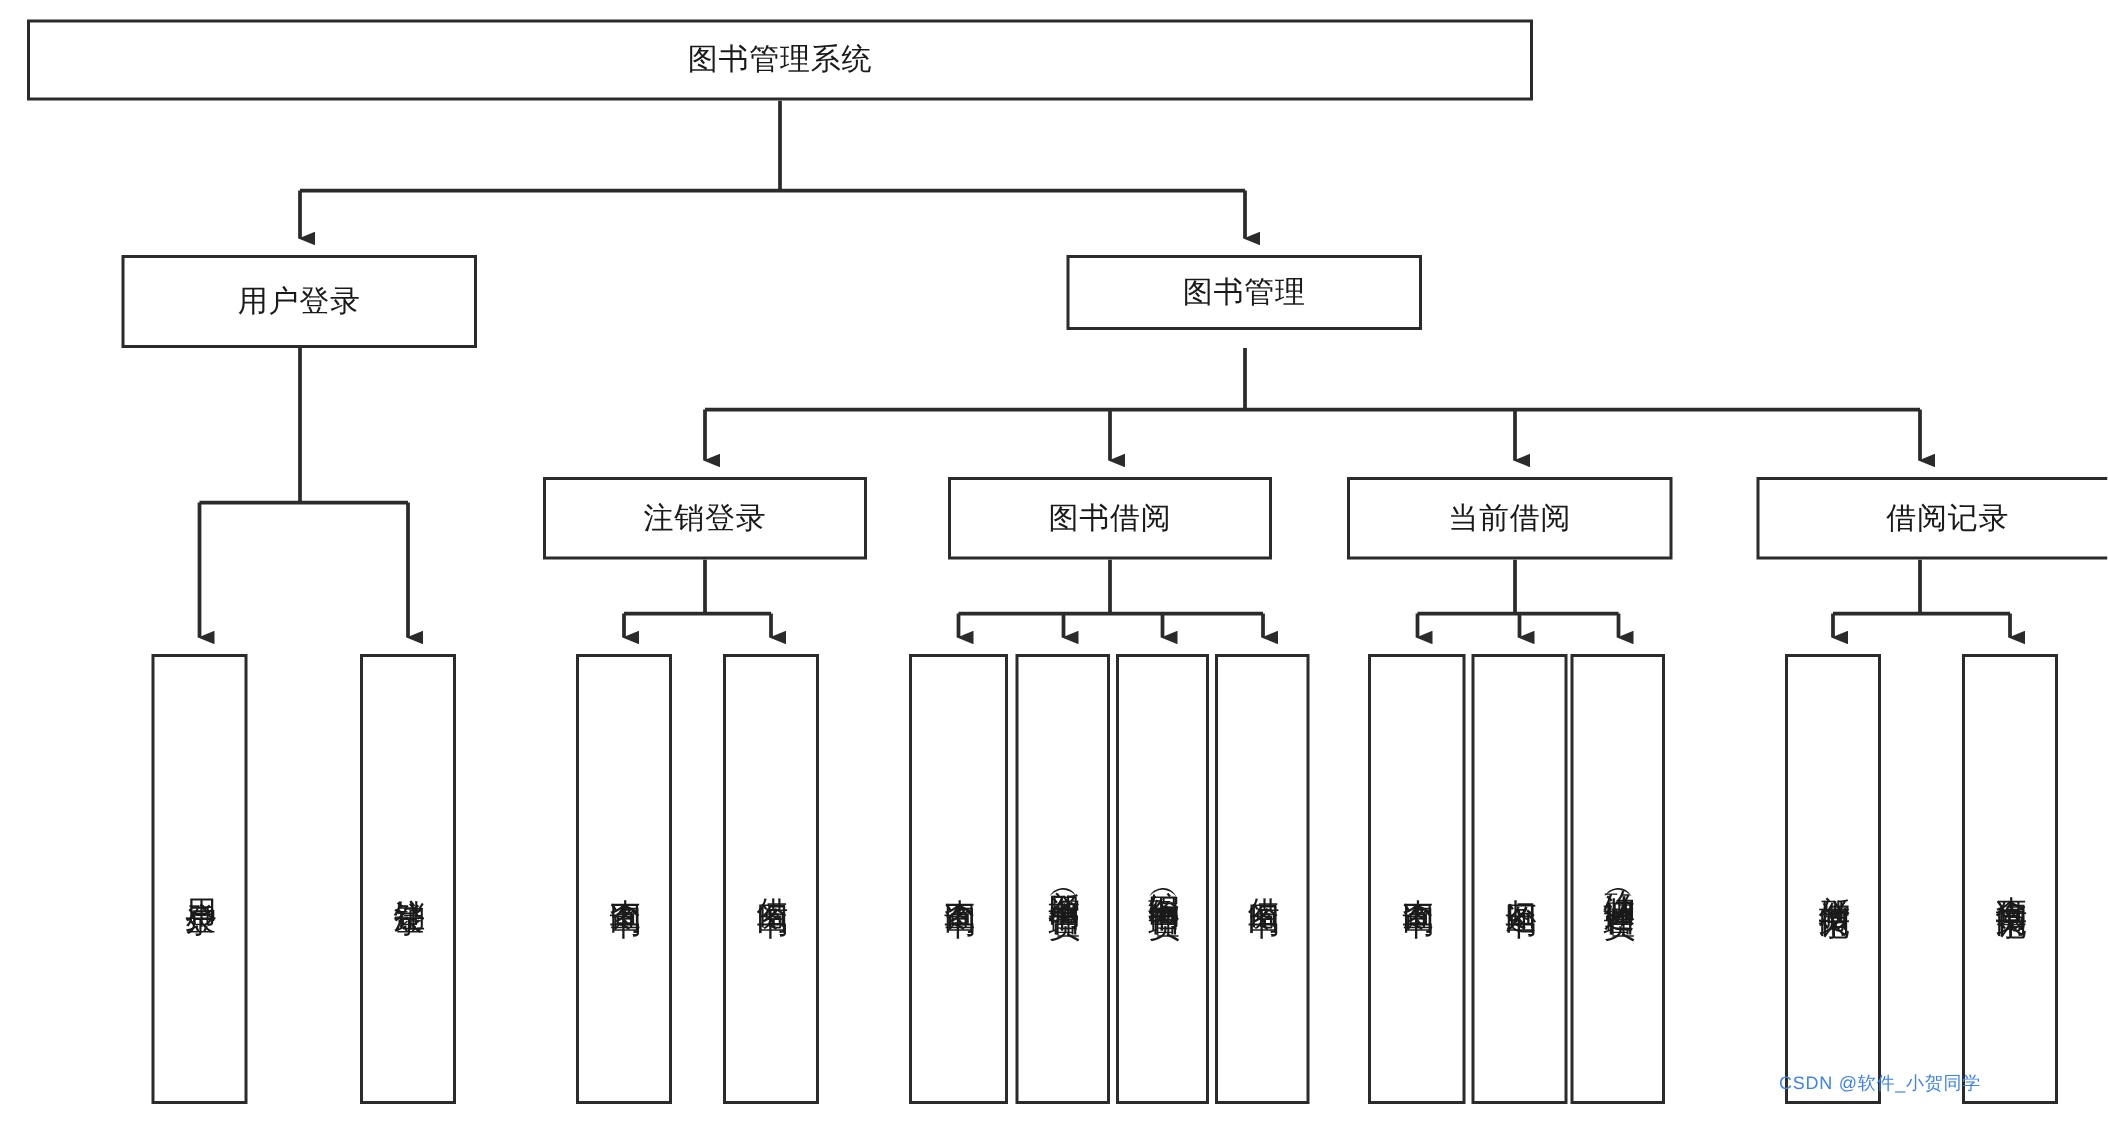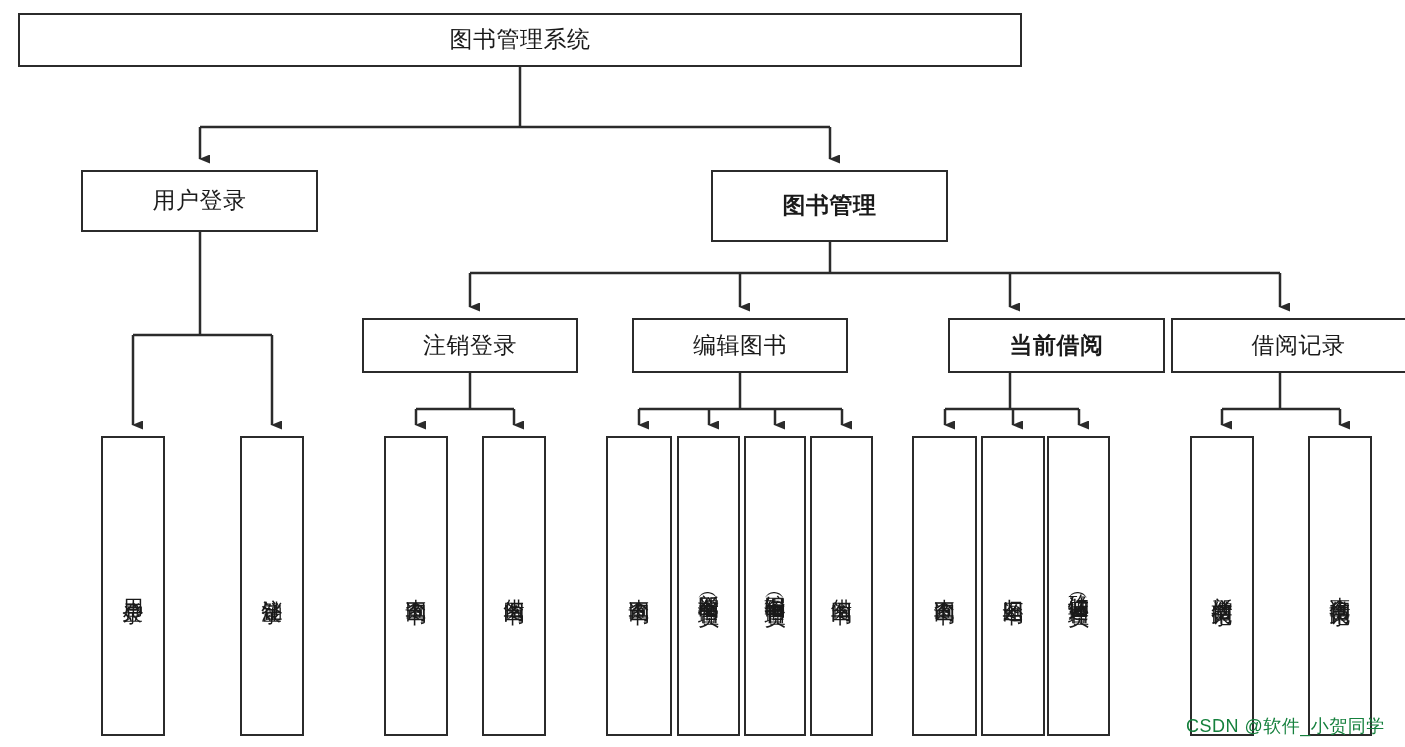--- a/index.html
+++ b/index.html
@@ -29,21 +29,21 @@
     position: absolute;
     box-sizing: border-box;
     border: 2px solid #2b2b2b;
     background: #ffffff;
     display: flex;
     align-items: center;
     justify-content: center;
     color: #1a1a1a;
   }
   .node.horiz {
-    font-size: 23px;
+    font-size: 20px;
     letter-spacing: 0.5px;
     line-height: 1.2;
   }
   .node.vert {
     writing-mode: vertical-rl;
     text-orientation: upright;
     font-size: 21px;
     letter-spacing: 2px;
     line-height: 1.15;
     padding: 6px 0;
@@ -51,22 +51,22 @@
     justify-content: center;
     white-space: nowrap;
   }
   .node.vert .vtext {
     writing-mode: vertical-rl;
     text-orientation: upright;
     display: block;
   }
   .watermark {
     position: absolute;
-    font-size: 18px;
-    color: #15803d;
+    font-size: 12px;
+    color: #3b82f6;
     letter-spacing: 0.5px;
     white-space: nowrap;
     user-select: none;
   }
 </style>
 </head>
 <body>
 
 <div id="canvas">
   <svg id="wires" viewBox="0 0 1405 747" xmlns="http://www.w3.org/2000/svg">
@@ -111,30 +111,30 @@
         <path d="M 1340 409 L 1340 425" fill="none" stroke="#2b2b2b" stroke-width="2.5" stroke-linecap="butt" marker-end="url(#arrowhead)"></path>
       </g>
   </svg>
   <div id="node-layer">
       <div class="node horiz" style="left: 18px; top: 13px; width: 1004px; height: 54px;">
         <span>图书管理系统</span>
       </div>
       <div class="node horiz" style="left: 81px; top: 170px; width: 237px; height: 62px;">
         <span>用户登录</span>
       </div>
-      <div class="node horiz" style="left: 711px; top: 170px; width: 237px; height: 72px; font-weight: bold;">
+      <div class="node horiz" style="left: 711px; top: 170px; width: 237px; height: 50px;">
         <span>图书管理</span>
       </div>
       <div class="node horiz" style="left: 362px; top: 318px; width: 216px; height: 55px;">
         <span>注销登录</span>
       </div>
       <div class="node horiz" style="left: 632px; top: 318px; width: 216px; height: 55px;">
-        <span>编辑图书</span>
+        <span>图书借阅</span>
       </div>
-      <div class="node horiz" style="left: 948px; top: 318px; width: 217px; height: 55px; font-weight: bold;">
+      <div class="node horiz" style="left: 898px; top: 318px; width: 217px; height: 55px;">
         <span>当前借阅</span>
       </div>
       <div class="node horiz" style="left: 1171px; top: 318px; width: 255px; height: 55px;">
         <span>借阅记录</span>
       </div>
       <div class="node vert" style="left: 101px; top: 436px; width: 64px; height: 300px;">
         <span class="vtext">用户登录</span>
       </div>
       <div class="node vert" style="left: 240px; top: 436px; width: 64px; height: 300px;">
         <span class="vtext">注销登录</span>

